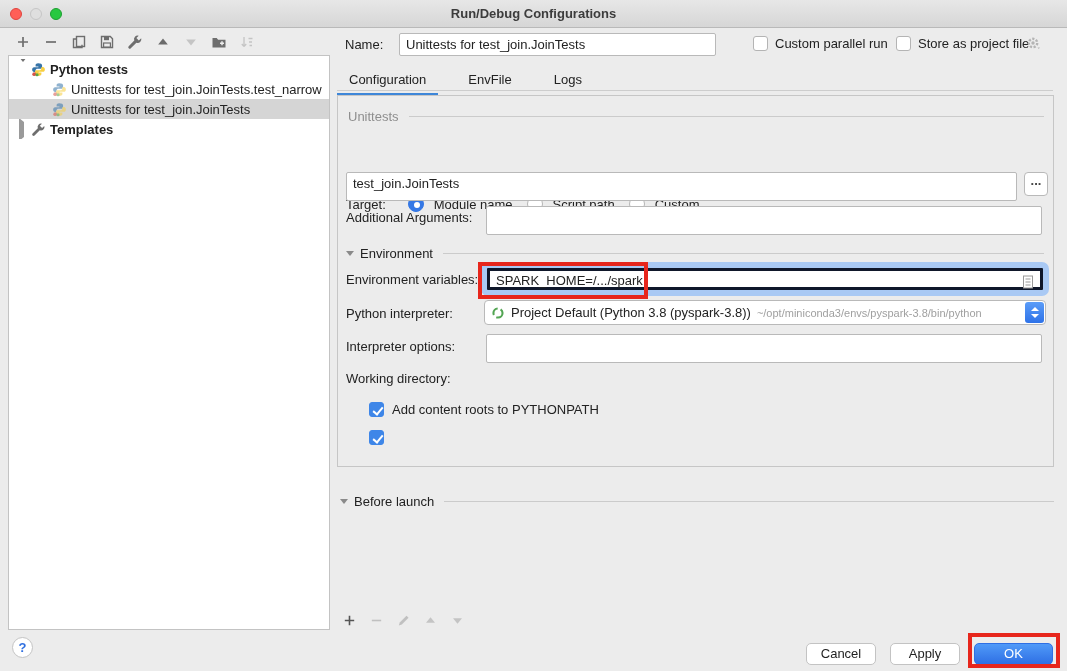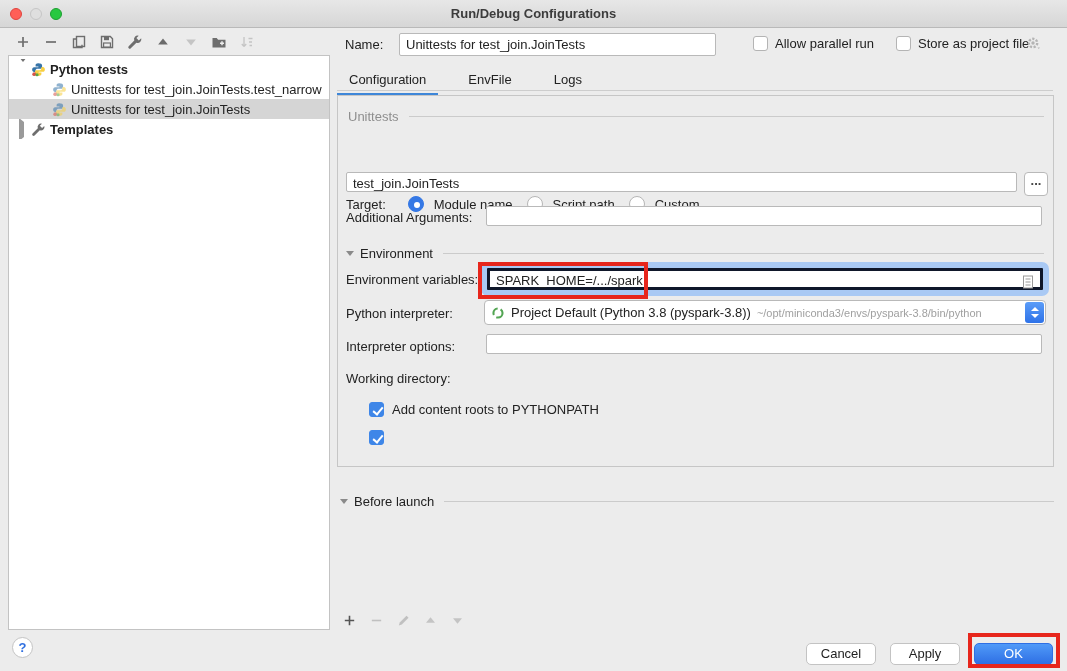--- a/index.html
+++ b/index.html
@@ -67,21 +67,21 @@
   .sec-head .caret-down { margin-right:6px; border-top-color:#8a8a8a; }
   .sec-head .sec-label { margin-right:10px; white-space:nowrap; }
   .sec-head .sep-line { flex:1; height:1px; background:#cbcbcb; }
 
   .radio-row { position:absolute; left:8px; top:60px; display:flex; align-items:flex-end;margin-top:40px; }
   .radio-opt { display:flex; align-items:center; gap:10px; margin-right:14px; }
   .radio { width:16px; height:16px; border-radius:50%; background:#fff; border:1px solid #b6b6b6; position:relative; }
   .radio.on { background:#3578e5; border-color:#3578e5; }
   .radio.on::after { content:""; position:absolute; left:5px; top:5px; width:6px; height:6px; border-radius:50%; background:#fff; }
 
-  .field { background:#fff; border:1px solid #b9b9b9; border-radius:2px; padding:3px 6px; height:20px; white-space:nowrap; overflow:hidden; }
+  .field { background:#fff; border:1px solid #b9b9b9; border-radius:2px; padding:3px 6px; height:29px; white-space:nowrap; overflow:hidden; }
   .target-field { position:absolute; left:8px; top:76px; width:671px; }
   .browse-btn { position:absolute; left:686px; top:76px; width:24px; height:24px; background:#fff;
     border:1px solid #b9b9b9; border-radius:4px; text-align:center; line-height:16px; color:#444; font-weight:bold; }
   .form-label { position:absolute; left:8px; white-space:nowrap; }
   .addargs-field { position:absolute; left:148px; top:110px; width:556px; }
 
   .env-field-wrap { position:absolute; left:146px; top:169px; width:562px; height:28px;
     border-radius:4px; box-shadow:0 0 0 3px #a9c9f4; background:#a9c9f4; padding:3px; }
   .env-field-inner { width:100%; height:22px; background:#fff; border:3px solid #0f172a; border-radius:1px;
     padding:2px 24px 2px 6px; white-space:nowrap; position:relative; }
@@ -233,21 +233,21 @@
         <path d="M14.2 4.3a3.6 3.6 0 0 1-4.8 4.4l-5.6 5.6a1.45 1.45 0 0 1-2.1-2.1l5.6-5.6a3.6 3.6 0 0 1 4.4-4.8L9.4 4.1l2.4 2.4 2.4-2.2z" fill="#6e6e6e"></path>
       </svg>
       <span class="tree-label bold">Templates</span>
     </div>
   </div>
 
   <div class="name-label lbl">Name:</div>
   <div class="name-field">Unittests for test_join.JoinTests</div>
   <div class="cb cb-parallel">
     <span class="cb-box"></span>
-    <span>Allow parallel run</span>
+    <span>Custom parallel run</span>
   </div>
   <div class="cb cb-store">
     <span class="cb-box"></span>
     <span>Store as project file</span>
   </div>
   <div class="gear-wrap">
     <svg width="16" height="16" viewBox="0 0 16 16">
         <circle cx="7" cy="7" r="4.2" fill="none" stroke="#b4b4b4" stroke-width="2.4" stroke-dasharray="2.2 1.5"></circle>
         <circle cx="7" cy="7" r="1.7" fill="#b4b4b4"></circle>
         <path d="M11.5 11.5 14 11.5 12.75 13z" fill="#b4b4b4"></path>

